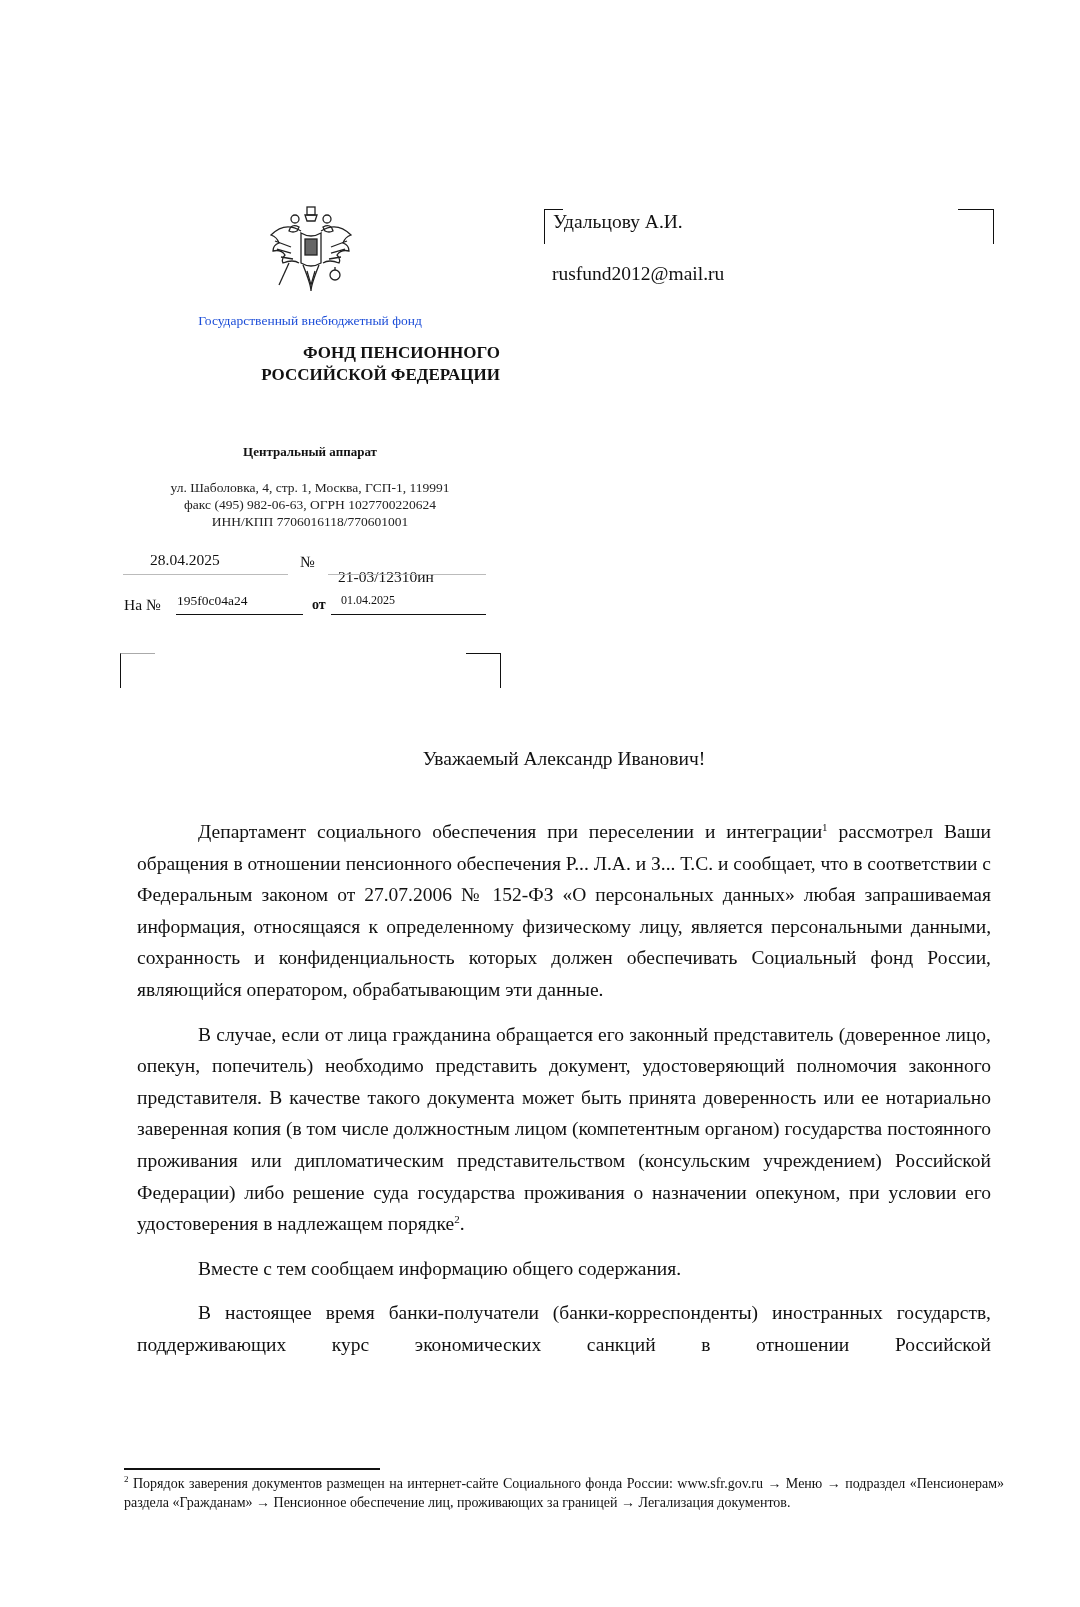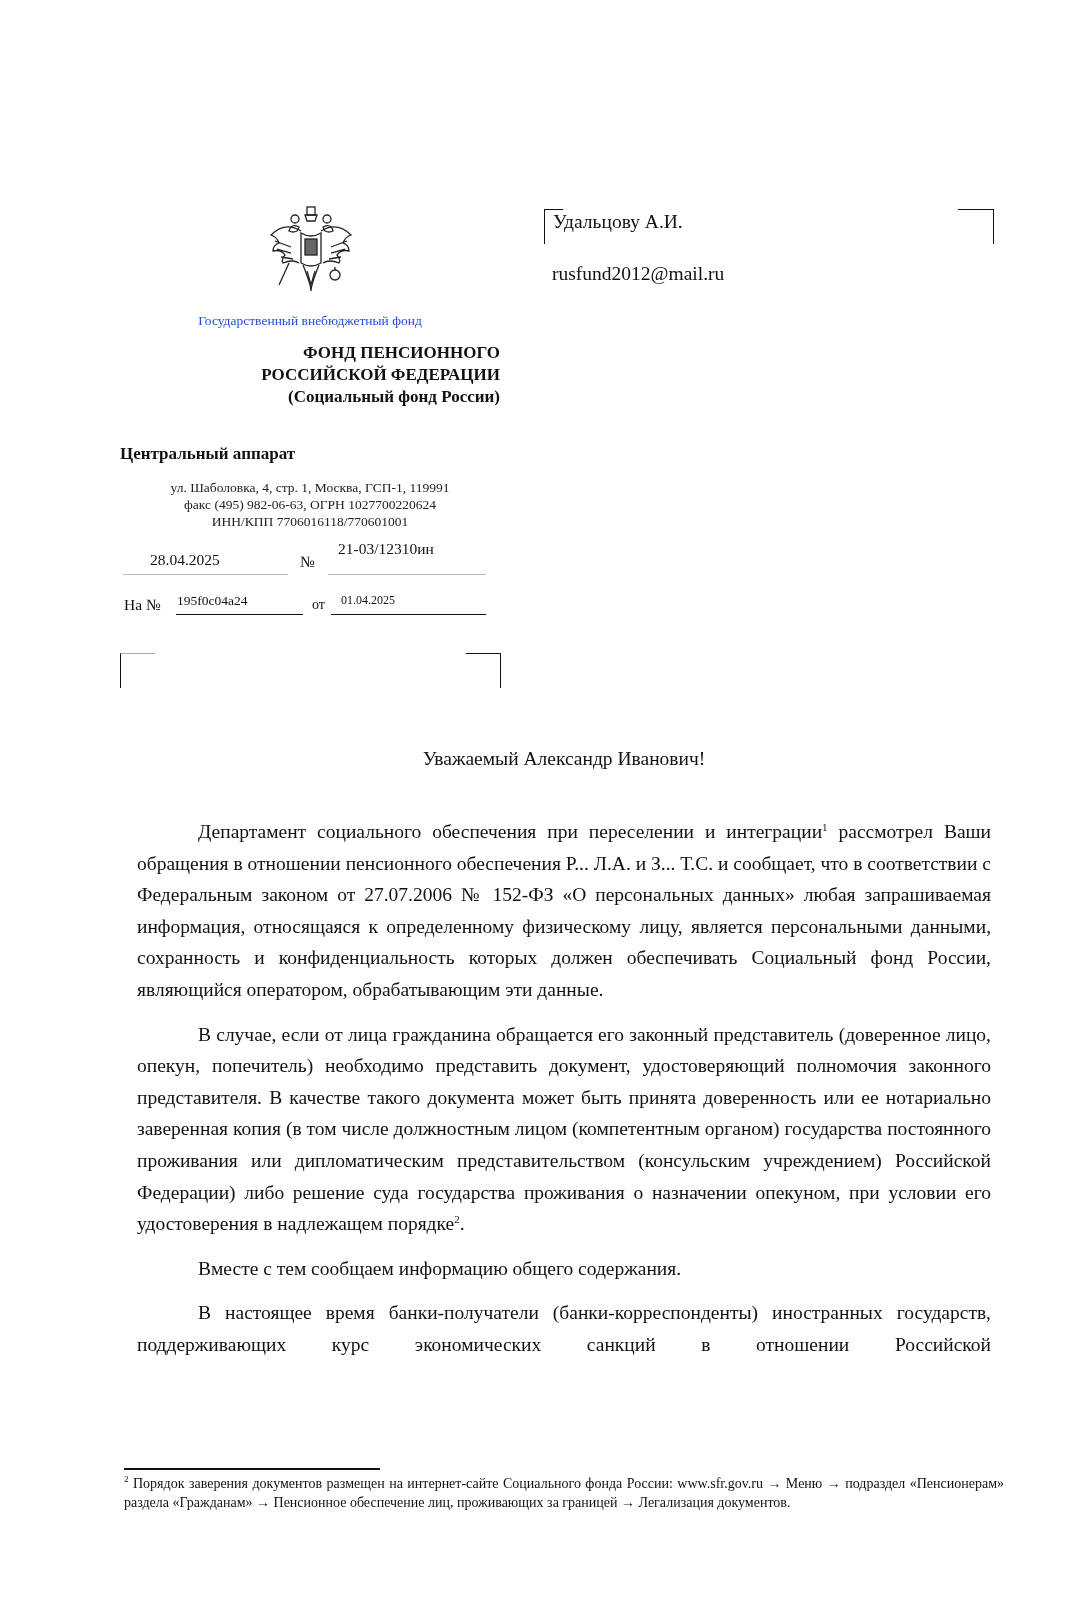--- a/index.html
+++ b/index.html
@@ -4,33 +4,33 @@
 <style>
   html, body { margin: 0; padding: 0; background: #ffffff; }
   body { width: 1080px; height: 1607px; position: relative; overflow: hidden;
          font-family: "Liberation Serif", "DejaVu Serif", serif; color: #111; }
   .abs { position: absolute; }
 
   
   .emblem { left: 265px; top: 205px; width: 92px; height: 92px; }
   .hdr-small { left: 120px; width: 380px; text-align: center; font-size: 13.5px; color: #1d4ed8; top: 313px; }
   .hdr-bold { left: 120px; width: 380px; text-align: right; font-weight: bold; font-size: 17px; line-height: 22px; top: 342px; }
-  .hdr-central { left: 120px; width: 380px; text-align: left; font-weight: bold; font-size: 17px; top: 444px; }
+  .hdr-central { left: 120px; width: 380px; text-align: center; font-weight: bold; font-size: 13px; top: 444px; }
   .hdr-addr { left: 120px; width: 380px; text-align: center; font-size: 13.5px; line-height: 17px; top: 479px; color: #222; }
 
   .reg-date { left: 150px; top: 551px; font-size: 15.5px; }
   .reg-date-line { left: 123px; top: 574px; width: 165px; height: 1px; background: #bbb; }
   .reg-no-sign { left: 300px; top: 553px; font-size: 15.5px; }
-  .reg-no { left: 338px; top: 540px; font-size: 15.5px; text-align: center; }
+  .reg-no { left: 338px; top: 568px; font-size: 15.5px; text-align: center; }
   .reg-no-line { left: 328px; top: 574px; width: 158px; height: 1px; background: #bbb; }
 
   .ref-label { left: 124px; top: 596px; font-size: 15.5px; }
   .ref-no { left: 177px; top: 593px; font-size: 13.5px; }
   .ref-no-line { left: 176px; top: 614px; width: 127px; height: 1px; background: #111; }
-  .ref-ot { left: 312px; top: 597px; font-size: 14px; }
+  .ref-ot { left: 312px; top: 597px; font-size: 14px; font-weight: bold; }
   .ref-date { left: 341px; top: 593px; font-size: 12px; }
   .ref-date-line { left: 331px; top: 614px; width: 155px; height: 1px; background: #111; }
 
   
   .br { position: absolute; }
   .br-tl-addr { left: 544px; top: 209px; width: 18px; height: 34px; border-left: 1.5px solid #111; border-top: 1.5px solid #111; }
   .br-tr-addr { left: 958px; top: 209px; width: 35px; height: 34px; border-right: 1.5px solid #111; border-top: 1.5px solid #111; }
   .br-tl-subj { left: 120px; top: 653px; width: 34px; height: 34px; border-left: 1.5px solid #111; border-top: 1.5px solid #aaa; }
   .br-tr-subj { left: 466px; top: 653px; width: 34px; height: 34px; border-right: 1.5px solid #111; border-top: 1.5px solid #111; }
 
@@ -80,21 +80,20 @@
       <circle cx="70" cy="70" r="5"></circle>
       <path d="M70 62 v3"></path>
     </g>
   </svg>
 </div>
 
 <div class="abs hdr-small">Государственный внебюджетный фонд</div>
 <div class="abs hdr-bold">
   <div>ФОНД ПЕНСИОННОГО</div>
   <div>РОССИЙСКОЙ ФЕДЕРАЦИИ</div>
-  <div>(Социальный фонд России)</div>
 </div>
 <div class="abs hdr-central">Центральный аппарат</div>
 <div class="abs hdr-addr">
   <div>ул. Шаболовка, 4, стр. 1, Москва, ГСП-1, 119991</div>
   <div>факс (495) 982-06-63, ОГРН 1027700220624</div>
   <div>ИНН/КПП 7706016118/770601001</div>
 </div>
 
 <div class="abs reg-date">28.04.2025</div>
 <div class="abs reg-date-line"></div>

